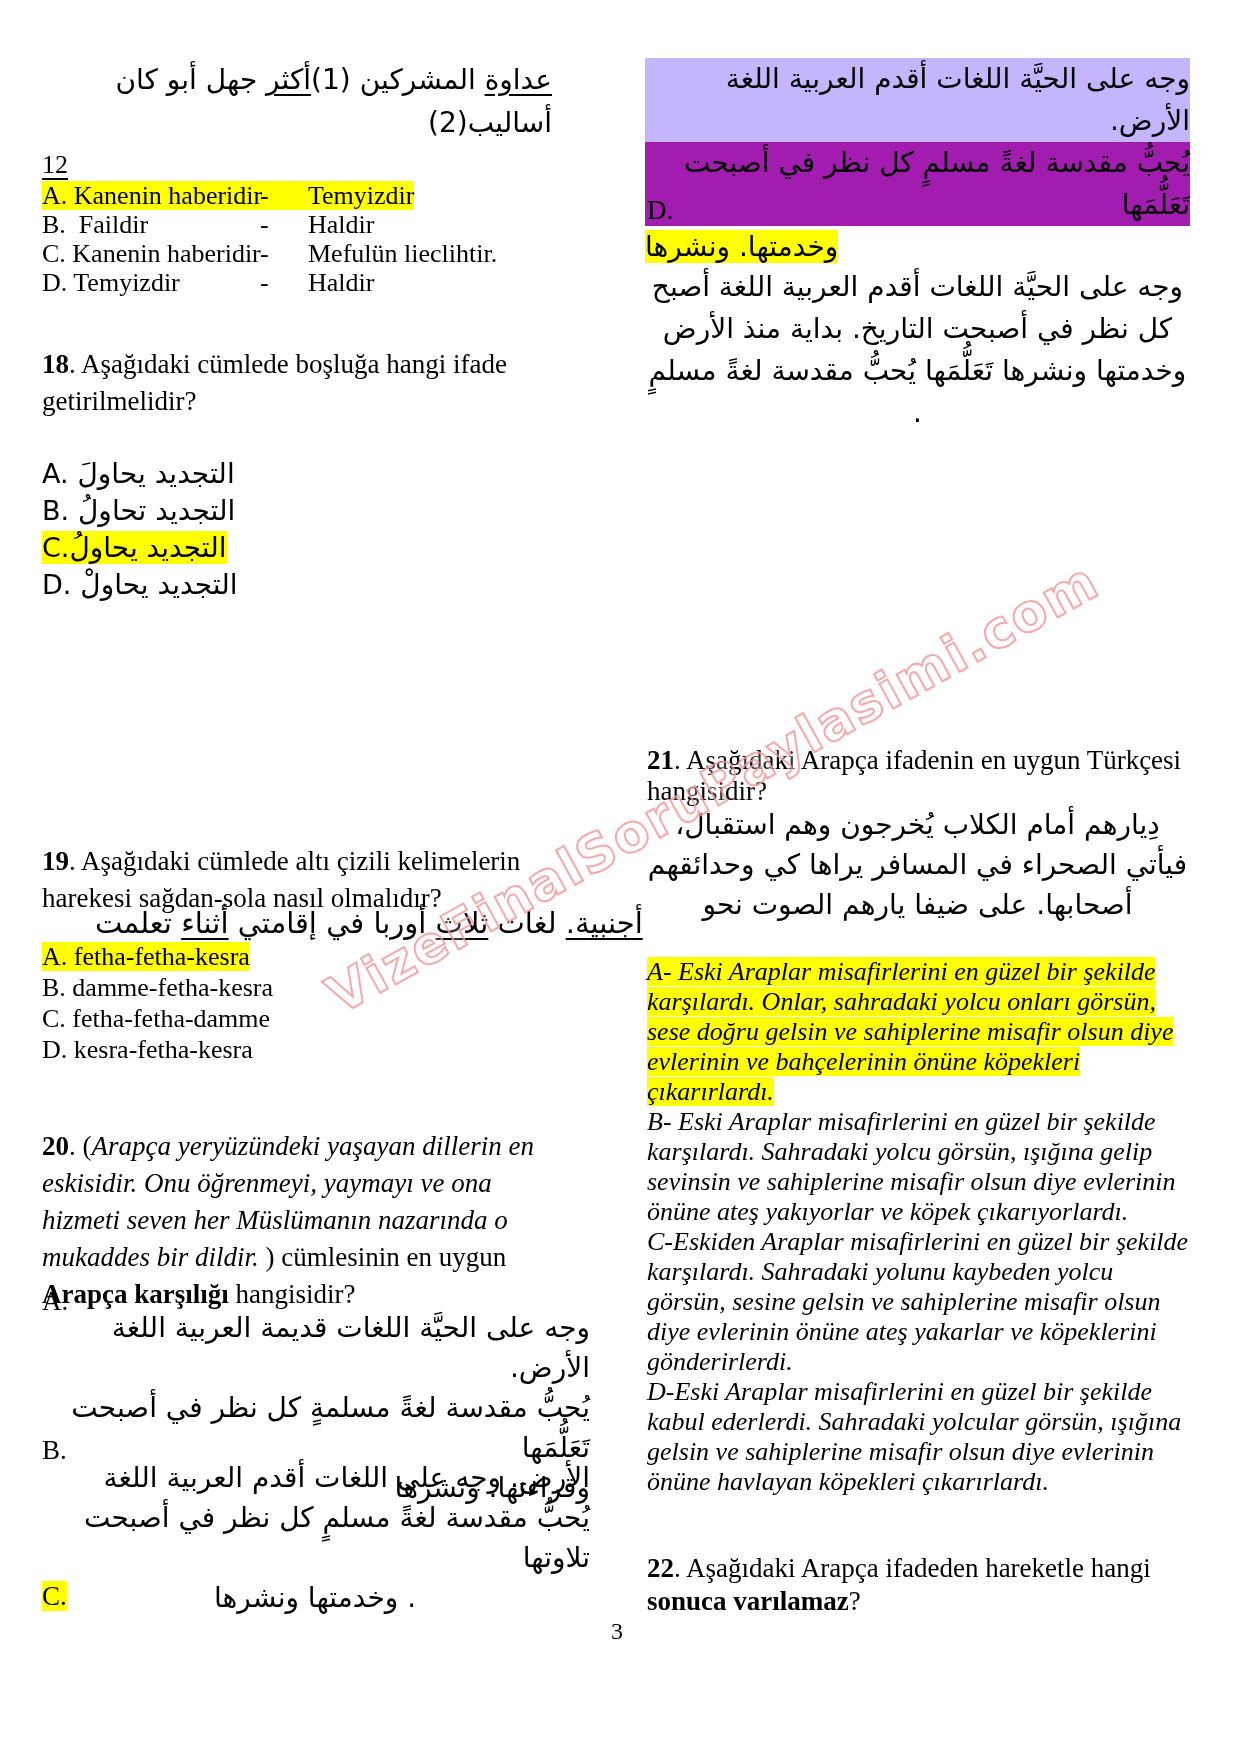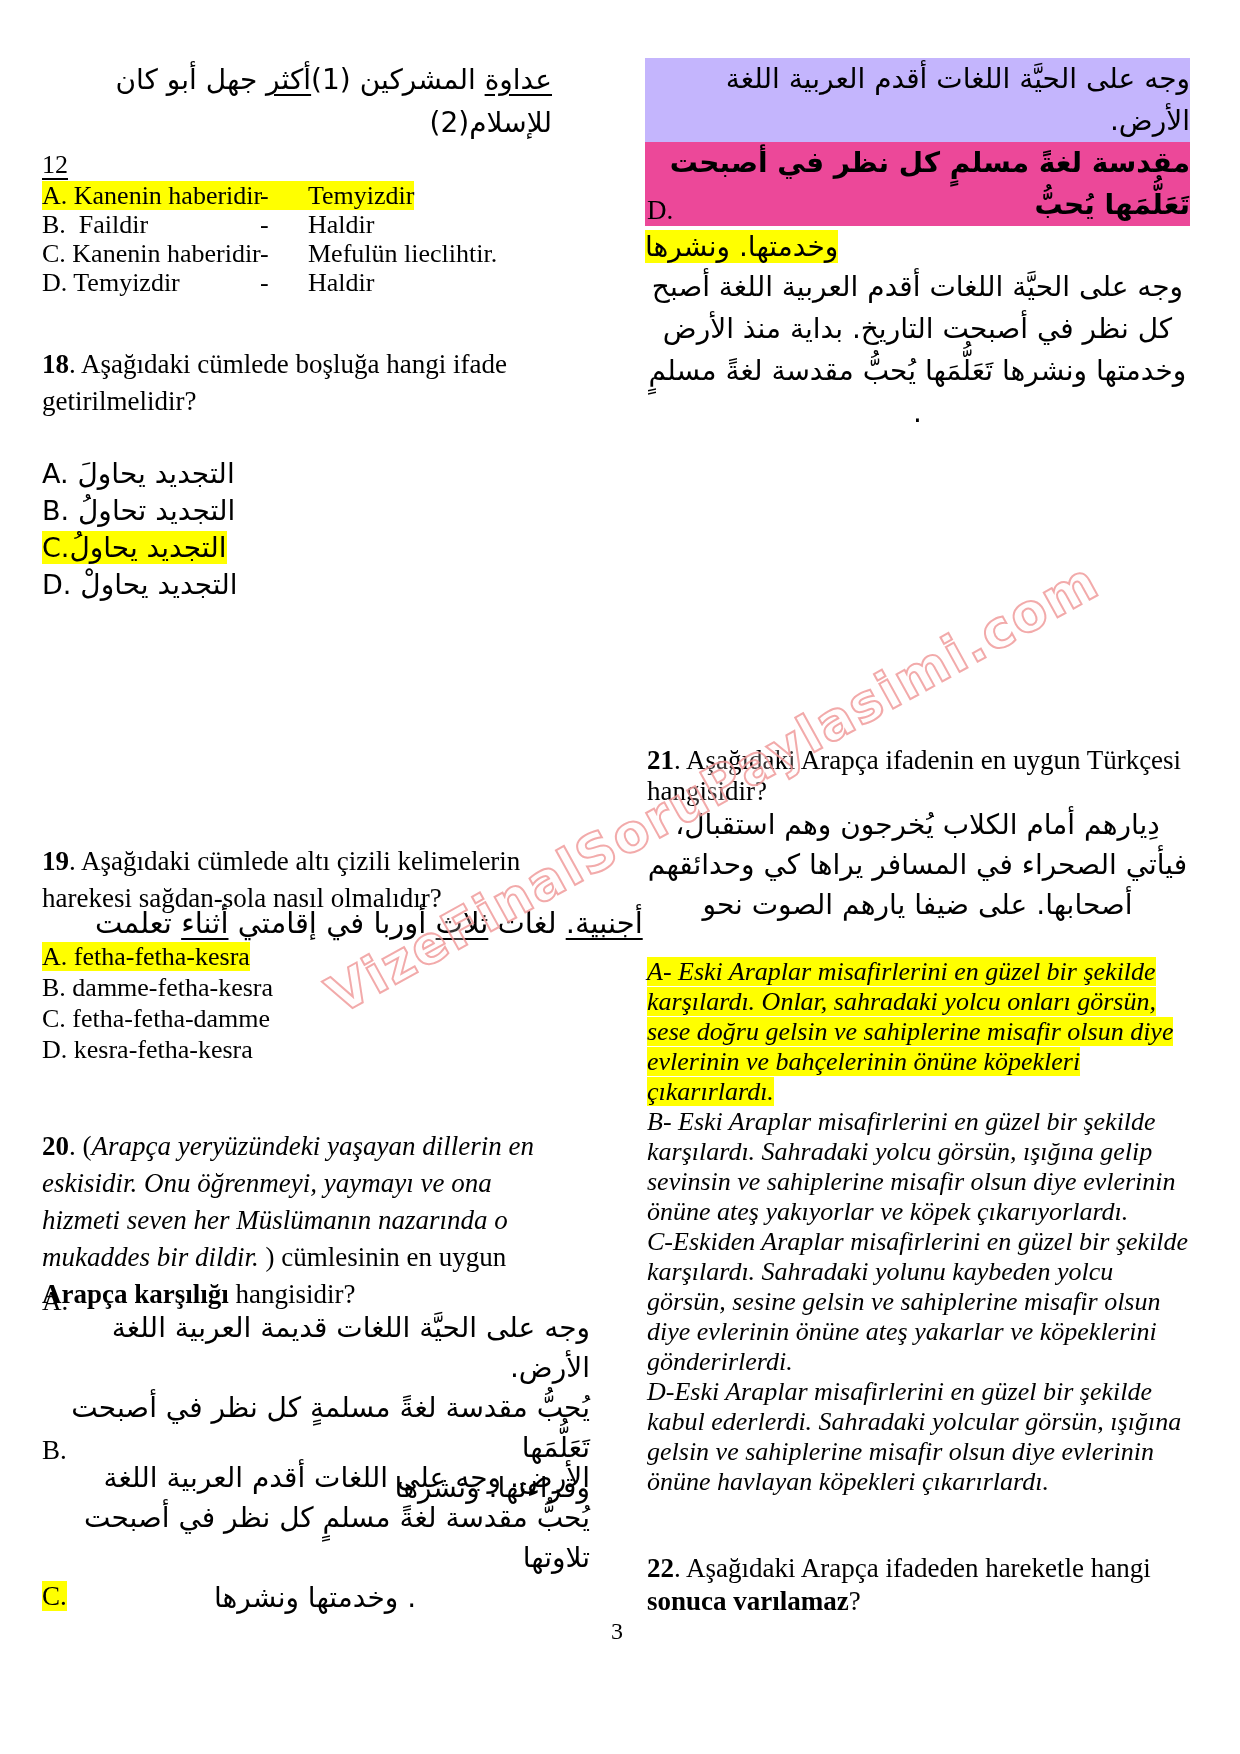--- a/index.html
+++ b/index.html
@@ -30,21 +30,21 @@
 
 <div class="page">
 
   <div class="abs ar right" style="left:40px;top:60px;width:512px;">
     <span dir="ltr"><span dir="rtl">كان</span> <span dir="rtl">أبو</span> <span dir="rtl">جهل</span></span>
     <span class="u" dir="rtl">أكثر</span><span dir="ltr">(1)</span>
     <span dir="rtl">المشركين</span>
     <span class="u" dir="rtl">عداوة</span>
   </div>
   <div class="abs ar right" style="left:40px;top:103px;width:512px;">
-    <span dir="ltr">(2)</span><span dir="rtl">للإسلام</span>
+    <span dir="ltr">(2)</span><span dir="rtl">أساليب</span>
   </div>
 
   <div class="abs tr u" style="left:42px;top:150px;">12</div>
 
   <div class="abs" style="left:42px;top:181px;">
     <div class="tr optrow" style="line-height:29px;"><span class="hl"><span class="lab">A. Kanenin haberidir</span><span class="dash">-</span><span>Temyizdir</span></span></div>
     <div class="tr optrow" style="line-height:29px;"><span class="lab">B.  Faildir</span><span class="dash">-</span><span>Haldir</span></div>
     <div class="tr optrow" style="line-height:29px;"><span class="lab">C. Kanenin haberidir</span><span class="dash">-</span><span>Mefulün lieclihtir.</span></div>
     <div class="tr optrow" style="line-height:29px;"><span class="lab">D. Temyizdir</span><span class="dash">-</span><span>Haldir</span></div>
   </div>
@@ -90,21 +90,21 @@
   <div class="abs tr-lg" style="left:42px;top:1432px;">B.</div>
   <div class="abs" style="left:40px;top:1458px;width:550px;">
     <div class="ar right"><span dir="rtl">اللغة</span> <span dir="rtl">العربية</span> <span dir="rtl">أقدم</span> <span dir="rtl">اللغات</span> <span dir="rtl">على</span> <span dir="rtl">وجه</span> <span dir="rtl">الأرض.</span></div>
     <div class="ar right"><span dir="rtl">أصبحت</span> <span dir="rtl">في</span> <span dir="rtl">نظر</span> <span dir="rtl">كل</span> <span dir="rtl">مسلمٍ</span> <span dir="rtl">لغةً</span> <span dir="rtl">مقدسة</span> <span dir="rtl">يُحبُّ</span> <span dir="rtl">تلاوتها</span></div>
     <div class="ar center"><span dir="rtl">ونشرها</span> <span dir="rtl">وخدمتها</span> <span dir="rtl">.</span></div>
   </div>
   <div class="abs tr-lg" style="left:42px;top:1578px;"><span class="hl">C.</span></div>
 
   <div class="abs" style="left:645px;top:58px;width:545px;">
     <div class="ar right" style="background:#c4b5fd;line-height:42px;"><span dir="rtl">اللغة</span> <span dir="rtl">العربية</span> <span dir="rtl">أقدم</span> <span dir="rtl">اللغات</span> <span dir="rtl">الحيَّة</span> <span dir="rtl">على</span> <span dir="rtl">وجه</span> <span dir="rtl">الأرض.</span></div>
-    <div class="ar right" style="background:#ec4899;line-height:42px;font-weight:bold;"><span dir="rtl">أصبحت</span> <span dir="rtl">في</span> <span dir="rtl">نظر</span> <span dir="rtl">كل</span> <span dir="rtl">مسلمٍ</span> <span dir="rtl">لغةً</span> <span dir="rtl">مقدسة</span> <span dir="rtl">يُحبُّ</span> <span dir="rtl">تَعَلُّمَها</span></div>
+    <div class="ar right" style="background:#a21caf;line-height:42px;"><span dir="rtl">أصبحت</span> <span dir="rtl">في</span> <span dir="rtl">نظر</span> <span dir="rtl">كل</span> <span dir="rtl">مسلمٍ</span> <span dir="rtl">لغةً</span> <span dir="rtl">مقدسة</span> <span dir="rtl">يُحبُّ</span> <span dir="rtl">تَعَلُّمَها</span></div>
     <div class="ar left" style="line-height:42px;"><span class="hl" dir="ltr"><span dir="rtl">ونشرها</span> <span dir="rtl">وخدمتها.</span></span></div>
   </div>
 
   <div class="abs tr-lg" style="left:647px;top:192px;">D.</div>
   <div class="abs" style="left:645px;top:222px;width:545px;margin-top:44px;">
     <div class="ar center" style="line-height:42px;"><span dir="rtl">أصبح</span> <span dir="rtl">اللغة</span> <span dir="rtl">العربية</span> <span dir="rtl">أقدم</span> <span dir="rtl">اللغات</span> <span dir="rtl">الحيَّة</span> <span dir="rtl">على</span> <span dir="rtl">وجه</span></div>
     <div class="ar center" style="line-height:42px;"><span dir="rtl">الأرض</span> <span dir="rtl">منذ</span> <span dir="rtl">بداية</span> <span dir="rtl">التاريخ.</span> <span dir="rtl">أصبحت</span> <span dir="rtl">في</span> <span dir="rtl">نظر</span> <span dir="rtl">كل</span></div>
     <div class="ar center" style="line-height:42px;"><span dir="rtl">مسلمٍ</span> <span dir="rtl">لغةً</span> <span dir="rtl">مقدسة</span> <span dir="rtl">يُحبُّ</span> <span dir="rtl">تَعَلُّمَها</span> <span dir="rtl">ونشرها</span> <span dir="rtl">وخدمتها</span> <span dir="rtl">.</span></div>
   </div>
 

